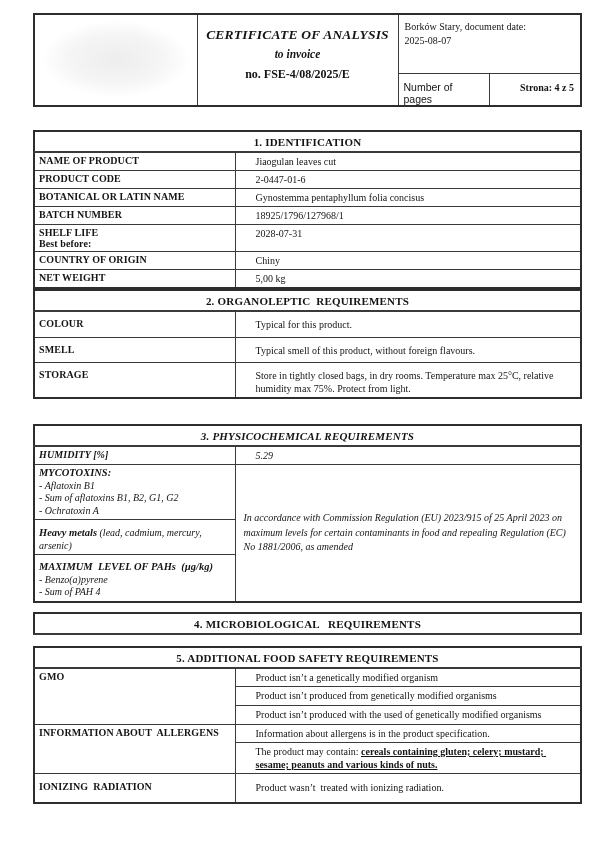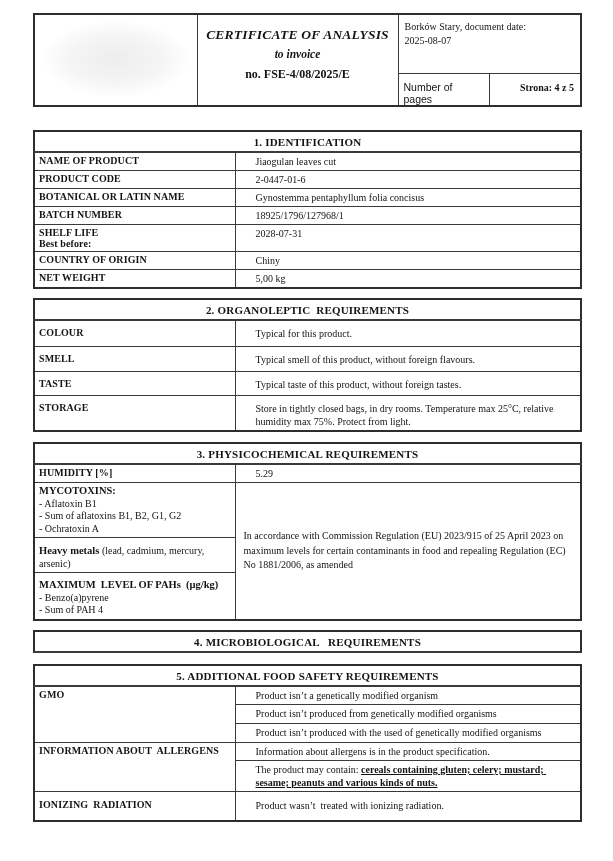--- a/index.html
+++ b/index.html
@@ -41,22 +41,22 @@
   }
   .lbl { font-weight: bold; font-size: 10px; padding: 2px 4px; letter-spacing: .1px; }
   .val { font-size: 10px; padding: 2px 20px; line-height: 13px; }
   .pad-row .lbl, .pad-row .val { padding-top: 6px; }
   .list-cell { font-size: 10px; padding: 2px 4px; line-height: 12.5px; }
   .list-title { font-weight: bold; font-size: 10.5px; }
   .mid { vertical-align: middle !important; }
   .note { font-size: 10px; line-height: 14.5px; padding: 2px 8px; }
   .emph { font-weight: bold; text-decoration: underline; }
   .s1 { margin-top: 0; }
-  .s2 { margin-top: 9px; }
-  .s3 { margin-top: 10px; }
+  .s2 { margin-top: 0; }
+  .s3 { margin-top: 25px; font-style: italic; }
   .s4 { margin-top: 9px; }
   .s5 { margin-top: 11px; }
   .hdr { margin-bottom: 23px; }
 </style>
 </head>
 <body>
 
 <div class="page">
   <div class="doc">
 
@@ -142,24 +142,20 @@
             <td class="sec-title t" colspan="2">2. ORGANOLEPTIC  REQUIREMENTS</td>
           </tr>
         <tr class="pad-row" style="height:27px">
           <td class="lbl t">COLOUR</td>
           <td class="val t">Typical for this product.</td>
         </tr>
         <tr class="pad-row" style="height:25px">
           <td class="lbl t">SMELL</td>
           <td class="val t">Typical smell of this product, without foreign flavours.</td>
         </tr>
-        <tr class="pad-row" style="height:24px">
-          <td class="lbl t">TASTE</td>
-          <td class="val t">Typical taste of this product, without foreign tastes.</td>
-        </tr>
         <tr class="pad-row" style="height:30px">
           <td class="lbl t">STORAGE</td>
           <td class="val t">Store in tightly closed bags, in dry rooms. Temperature max 25°C, relative humidity max 75%. Protect from light.</td>
         </tr>
       </tbody>
     </table>
 
     <table class="box s3">
       <colgroup>
           <col style="width:201px">

